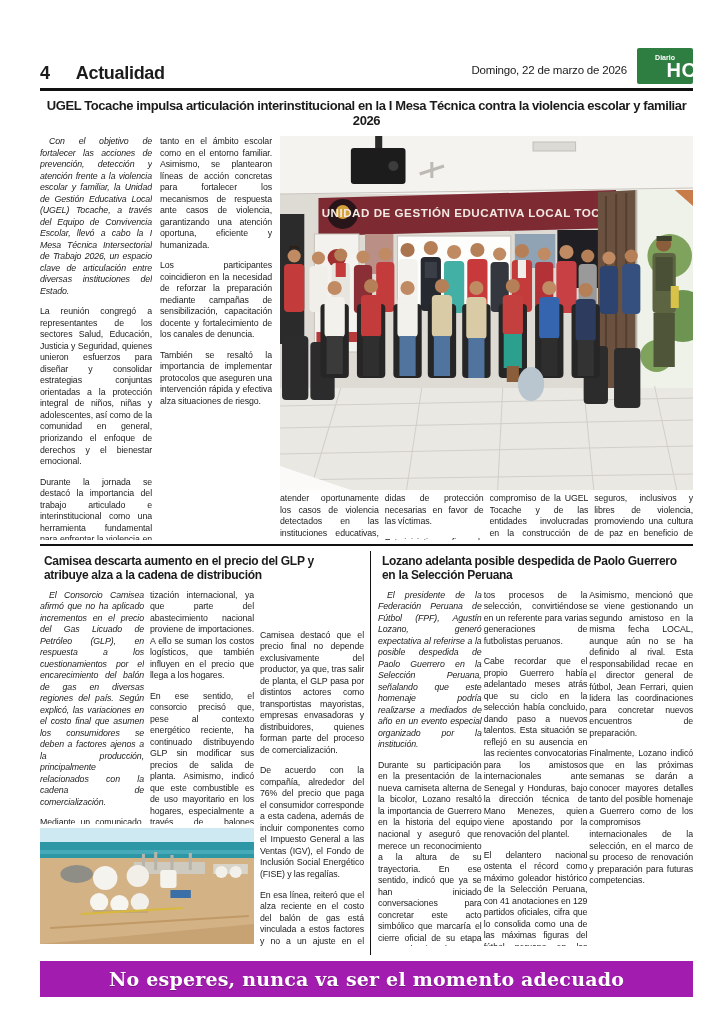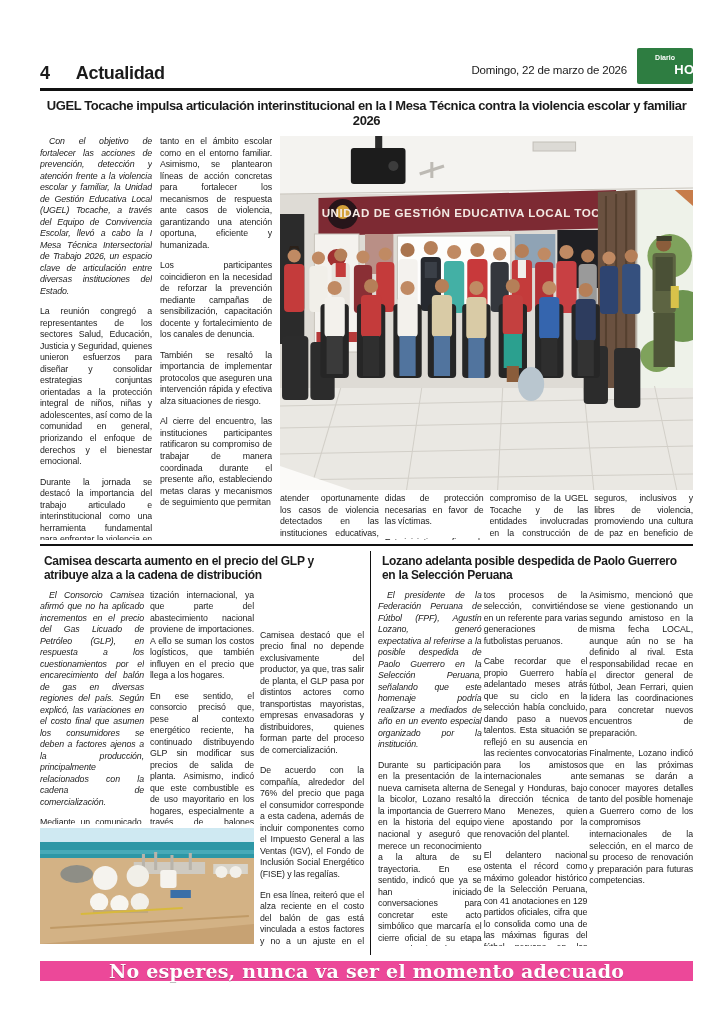--- a/index.html
+++ b/index.html
@@ -5,21 +5,21 @@
   html,body{margin:0;padding:0;background:#ffffff;}
   body{font-family:"Liberation Sans", sans-serif;color:#1b1b1b;}
   .page{position:relative;width:723px;height:1024px;background:#fff;overflow:hidden;box-sizing:border-box;padding:46px 30px 0 40px;}
   
   .hdr{display:flex;align-items:flex-end;height:38px;}
   .hdr .pageno{font-size:18px;font-weight:bold;letter-spacing:-0.3px;}
   .hdr .section{font-size:18px;font-weight:bold;margin-left:26px;letter-spacing:-0.3px;}
   .hdr .date{margin-left:auto;font-size:11.5px;letter-spacing:-0.2px;align-self:center;margin-top:10px;margin-right:10px;}
   .logo{width:56px;height:36px;background:#2e7d41;color:#fff;display:flex;flex-direction:column;align-items:center;justify-content:center;border-radius:2px;}
   .logo .top{font-size:7px;font-weight:bold;line-height:8px;}
-  .logo .main{font-size:13px;font-weight:bold;line-height:16px;letter-spacing:0.5px;padding-left:48px;}
+  .logo .main{font-size:20px;font-weight:bold;line-height:16px;letter-spacing:0.5px;padding-left:48px;}
   .hdr-rule{height:3px;background:#111;margin-top:4px;}
   
   .headline1{font-size:13px;font-weight:bold;text-align:center;line-height:1.12;letter-spacing:-0.4px;margin:8px 6px 8px 6px;}
   
   .art1{display:flex;gap:8px;height:404px;}
   .ncol{width:112px;flex:none;overflow:hidden;}
   .body-text p{font-size:8.8px;line-height:1.31;text-align:justify;margin:0 0 9px 0;letter-spacing:-0.1px;}
   .body-text p.indent{text-indent:9px;font-style:italic;}
   .art1-right{flex:1;display:flex;flex-direction:column;}
   .photo-main{width:100%;height:354px;background:#ddd;}
@@ -36,21 +36,21 @@
   .headline2{font-size:12px;font-weight:bold;line-height:1.15;letter-spacing:-0.3px;margin:4px 4px 7px 4px;}
   .camisea-grid{display:grid;grid-template-columns:1fr 1fr 1fr;column-gap:6px;row-gap:3px;height:356px;}
   .camisea-grid .g1{grid-column:1;grid-row:1;overflow:hidden;height:234px;}
   .camisea-grid .g2{grid-column:2;grid-row:1;overflow:hidden;height:234px;}
   .camisea-grid .gphoto{grid-column:1 / span 2;grid-row:2;height:116px;}
   .camisea-grid .g3{grid-column:3;grid-row:1 / span 2;overflow:hidden;margin-top:40px;}
   .threecol{display:flex;gap:2px;height:356px;}
   .threecol .ncol2{flex:1;overflow:hidden;}
   .photo-gas{width:100%;height:116px;}
   
-  .banner{margin-top:6px;height:20px;background:#ec4899;display:flex;align-items:center;justify-content:center;}
+  .banner{margin-top:6px;height:36px;background:#a21caf;display:flex;align-items:center;justify-content:center;}
   .banner span{color:#fff;font-family:"DejaVu Serif", serif;font-weight:bold;font-size:19px;letter-spacing:0.2px;text-shadow:0 1px 0 rgba(0,0,0,0.25);}
   svg text{font-family:"Liberation Sans", sans-serif;}
 </style>
 </head>
 <body>
 
 <div class="page">
 
   <div class="hdr">
     <span class="pageno">4</span>
@@ -66,23 +66,22 @@
   <h1 class="headline1">UGEL Tocache impulsa articulación interinstitucional en la I Mesa Técnica contra la violencia escolar y familiar 2026</h1>
 
   <div class="art1">
     <div class="ncol body-text">
       <p class="indent">Con el objetivo de fortalecer las acciones de prevención, detección y atención frente a la violencia escolar y familiar, la Unidad de Gestión Educativa Local (UGEL) Tocache, a través del Equipo de Convivencia Escolar, llevó a cabo la I Mesa Técnica Intersectorial de Trabajo 2026, un espacio clave de articulación entre diversas instituciones del Estado.</p>
       <p>La reunión congregó a representantes de los sectores Salud, Educación, Justicia y Seguridad, quienes unieron esfuerzos para diseñar y consolidar estrategias conjuntas orientadas a la protección integral de niños, niñas y adolescentes, así como de la comunidad en general, priorizando el enfoque de derechos y el bienestar emocional.</p>
       <p>Durante la jornada se destacó la importancia del trabajo articulado e interinstitucional como una herramienta fundamental para enfrentar la violencia en todas sus formas,</p>
     </div>
     <div class="ncol body-text">
       <p>tanto en el ámbito escolar como en el entorno familiar. Asimismo, se plantearon líneas de acción concretas para fortalecer los mecanismos de respuesta ante casos de violencia, garantizando una atención oportuna, eficiente y humanizada.</p>
-      <p>Los participantes coincidieron en la necesidad de reforzar la prevención mediante campañas de sensibilización, capacitación docente y fortalecimiento de los canales de denuncia.</p>
+      <p>Los participantes coincidieron en la necesidad de reforzar la preparación mediante campañas de sensibilización, capacitación docente y fortalecimiento de los canales de denuncia.</p>
       <p>También se resaltó la importancia de implementar protocolos que aseguren una intervención rápida y efectiva alza situaciones de riesgo.</p>
-      <p>Al cierre del encuentro, las instituciones participantes ratificaron su compromiso de trabajar de manera coordinada durante el presente año, estableciendo metas claras y mecanismos de seguimiento que permitan</p>
     </div>
     <div class="art1-right">
 
       <svg class="photo-main" viewBox="0 0 408 354" preserveAspectRatio="none">
         <rect x="0" y="0" width="408" height="354" fill="#dedbd5"></rect>
         <rect x="0" y="0" width="408" height="58" fill="#f4f3f0"></rect>
         <line x1="0" y1="58" x2="408" y2="52" stroke="#c9c5bd" stroke-width="1"></line>
 
         <g>
           <rect x="94" y="0" width="7" height="14" fill="#2a2a2a"></rect>

